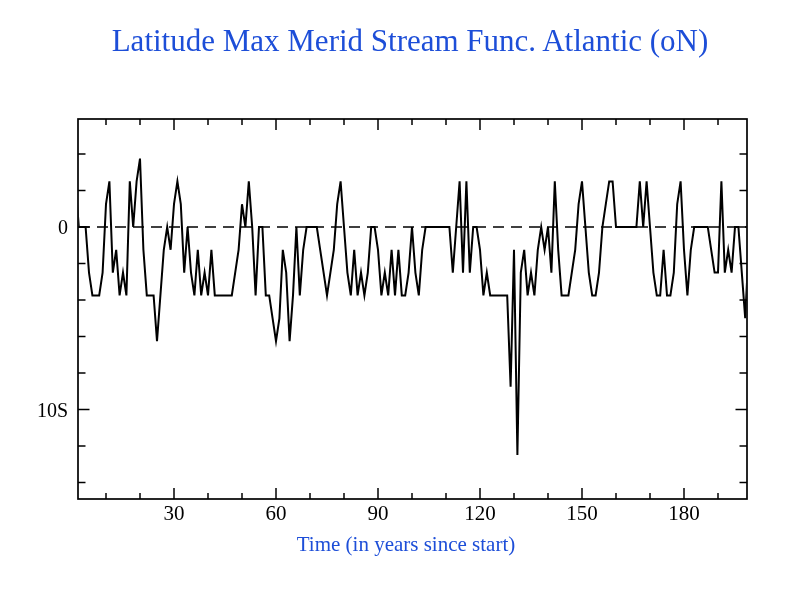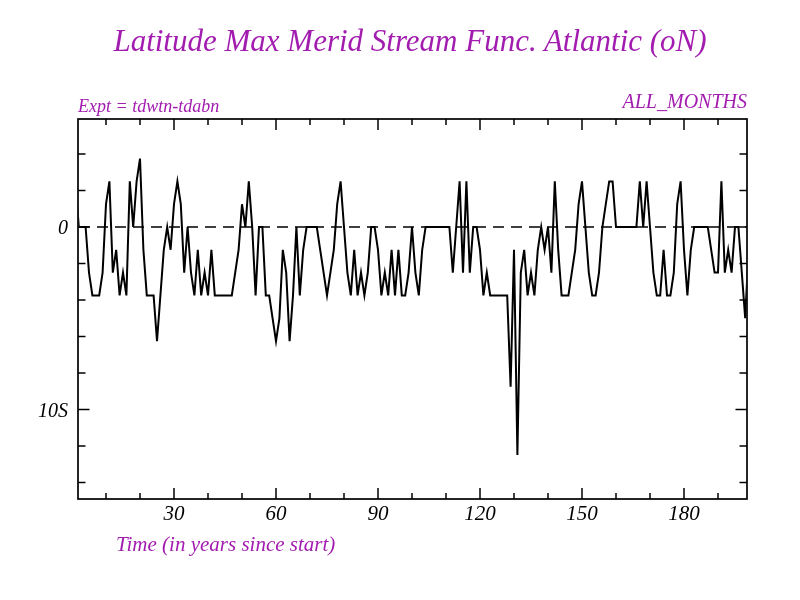--- a/index.html
+++ b/index.html
@@ -1,35 +1,33 @@
 <!DOCTYPE html>
 <html><head>
 <meta charset="utf-8">
 <style>
   html,body{margin:0;padding:0;background:#fff;}
-  .stage{position:relative;width:800px;height:600px;background:#ffffff;color:#a21caf;
-         font-family:"Liberation Serif","DejaVu Serif",serif;overflow:hidden;font-style:italic;}
+  .stage{position:relative;width:800px;height:600px;background:#ffffff;color:#1d4ed8;
+         font-family:"Liberation Serif","DejaVu Serif",serif;overflow:hidden;}
   .abs{position:absolute;white-space:nowrap;}
   .title{top:23px;left:20px;width:780px;text-align:center;font-size:31px;}
   .subtitle{top:65px;left:0;width:486px;text-align:center;font-size:25px;}
   .expt{top:96px;left:78px;font-size:18px;}
   .runlabel{top:89px;left:210px;width:400px;text-align:center;font-size:19px;}
   .months{top:90px;left:447px;width:300px;text-align:right;font-size:20px;}
-  .xaxistitle{top:532px;left:116px;width:600px;text-align:left;font-size:21px;}
+  .xaxistitle{top:532px;left:106px;width:600px;text-align:center;font-size:21px;}
   svg{position:absolute;top:0;left:0;}
   svg text{font-family:"Liberation Serif","DejaVu Serif",serif;fill:#000;}
 </style>
 </head>
 <body>
 
 <div class="stage">
 
   <div class="abs title">Latitude Max Merid Stream Func. Atlantic (oN)</div>
-  <div class="abs expt">Expt = tdwtn-tdabn</div>
-  <div class="abs months">ALL_MONTHS</div>
 
   <svg id="plot" width="800" height="600" viewBox="0 0 800 600">
       <defs>
         <clipPath id="plotclip">
           <rect x="78.5" y="119" width="668" height="380"></rect>
         </clipPath>
       </defs>
       <line x1="79" y1="227" x2="746" y2="227" stroke="#000000" stroke-width="1.4" stroke-dasharray="11,7"></line>
       <polyline points="75.4,181.4 78.8,227.0 82.2,227.0 85.6,227.0 89.0,272.6 92.4,295.4 95.8,295.4 99.2,295.4 102.6,272.6 106.0,204.2 109.4,181.4 112.8,272.6 116.2,249.8 119.6,295.4 123.0,272.6 126.4,295.4 129.8,181.4 133.2,227.0 136.6,181.4 140.0,158.6 143.4,249.8 146.8,295.4 150.2,295.4 153.6,295.4 157.0,341.1 160.4,295.4 163.8,249.8 167.2,227.0 170.6,249.8 174.0,204.2 177.4,181.4 180.8,204.2 184.2,272.6 187.6,227.0 191.0,272.6 194.4,295.4 197.8,249.8 201.2,295.4 204.6,272.6 208.0,295.4 211.4,249.8 214.8,295.4 218.2,295.4 221.6,295.4 225.0,295.4 228.4,295.4 231.8,295.4 235.2,272.6 238.6,249.8 242.0,204.2 245.4,227.0 248.8,181.4 252.2,227.0 255.6,295.4 259.0,227.0 262.4,227.0 265.8,295.4 269.2,295.4 272.6,318.3 276.0,341.1 279.4,318.3 282.8,249.8 286.2,272.6 289.6,341.1 293.0,295.4 296.4,227.0 299.8,295.4 303.2,249.8 306.6,227.0 310.0,227.0 313.4,227.0 316.8,227.0 320.2,249.8 323.6,272.6 327.0,295.4 330.4,272.6 333.8,249.8 337.2,204.2 340.6,181.4 344.0,227.0 347.4,272.6 350.8,295.4 354.2,249.8 357.6,295.4 361.0,272.6 364.4,295.4 367.8,272.6 371.2,227.0 374.6,227.0 378.0,249.8 381.4,295.4 384.8,272.6 388.2,295.4 391.6,249.8 395.0,295.4 398.4,249.8 401.8,295.4 405.2,295.4 408.6,272.6 412.0,227.0 415.4,272.6 418.8,295.4 422.2,249.8 425.6,227.0 429.0,227.0 432.4,227.0 435.8,227.0 439.2,227.0 442.6,227.0 446.0,227.0 449.4,227.0 452.8,272.6 456.2,227.0 459.6,181.4 463.0,272.6 466.4,181.4 469.8,272.6 473.2,227.0 476.6,227.0 480.0,249.8 483.4,295.4 486.8,272.6 490.2,295.4 493.6,295.4 497.0,295.4 500.4,295.4 503.8,295.4 507.2,295.4 510.6,386.7 514.0,249.8 517.4,455.1 520.8,272.6 524.2,249.8 527.6,295.4 531.0,272.6 534.4,295.4 537.8,249.8 541.2,227.0 544.6,249.8 548.0,227.0 551.4,272.6 554.8,181.4 558.2,249.8 561.6,295.4 565.0,295.4 568.4,295.4 571.8,272.6 575.2,249.8 578.6,204.2 582.0,181.4 585.4,227.0 588.8,272.6 592.2,295.4 595.6,295.4 599.0,272.6 602.4,227.0 605.8,204.2 609.2,181.4 612.6,181.4 616.0,227.0 619.4,227.0 622.8,227.0 626.2,227.0 629.6,227.0 633.0,227.0 636.4,227.0 639.8,181.4 643.2,227.0 646.6,181.4 650.0,227.0 653.4,272.6 656.8,295.4 660.2,295.4 663.6,249.8 667.0,295.4 670.4,295.4 673.8,272.6 677.2,204.2 680.6,181.4 684.0,249.8 687.4,295.4 690.8,249.8 694.2,227.0 697.6,227.0 701.0,227.0 704.4,227.0 707.8,227.0 711.2,249.8 714.6,272.6 718.0,272.6 721.4,181.4 724.8,272.6 728.2,249.8 731.6,272.6 735.0,227.0 738.4,227.0 741.8,272.6 745.2,318.3 748.6,249.8" fill="none" stroke="#000000" stroke-width="2" stroke-linejoin="miter" stroke-miterlimit="8" clip-path="url(#plotclip)"></polyline>
       <rect x="78" y="119" width="669" height="380" fill="none" stroke="#000000" stroke-width="1.7"></rect>

